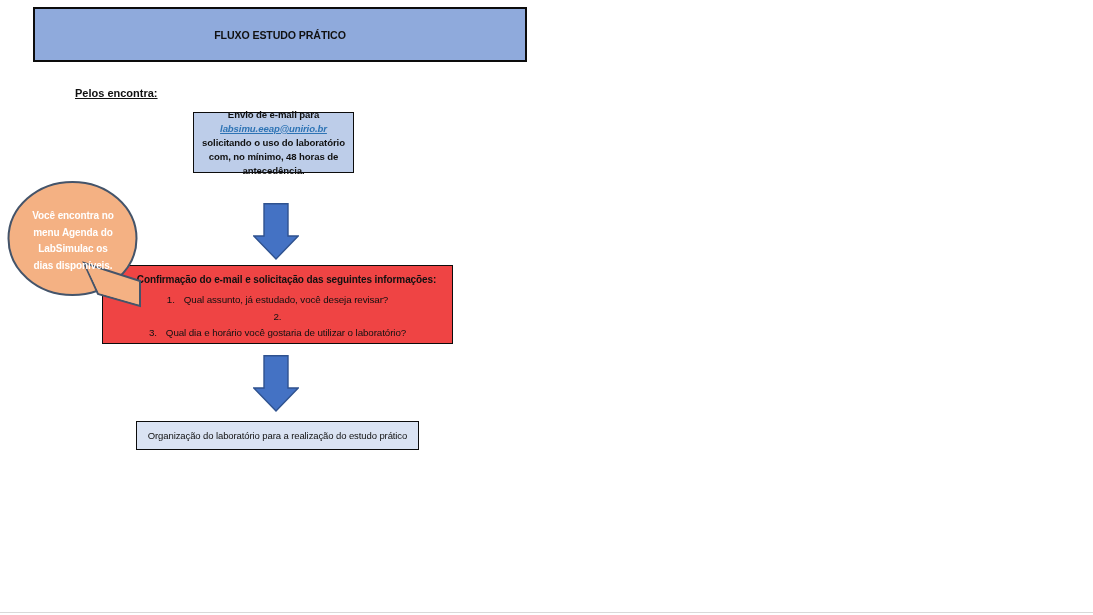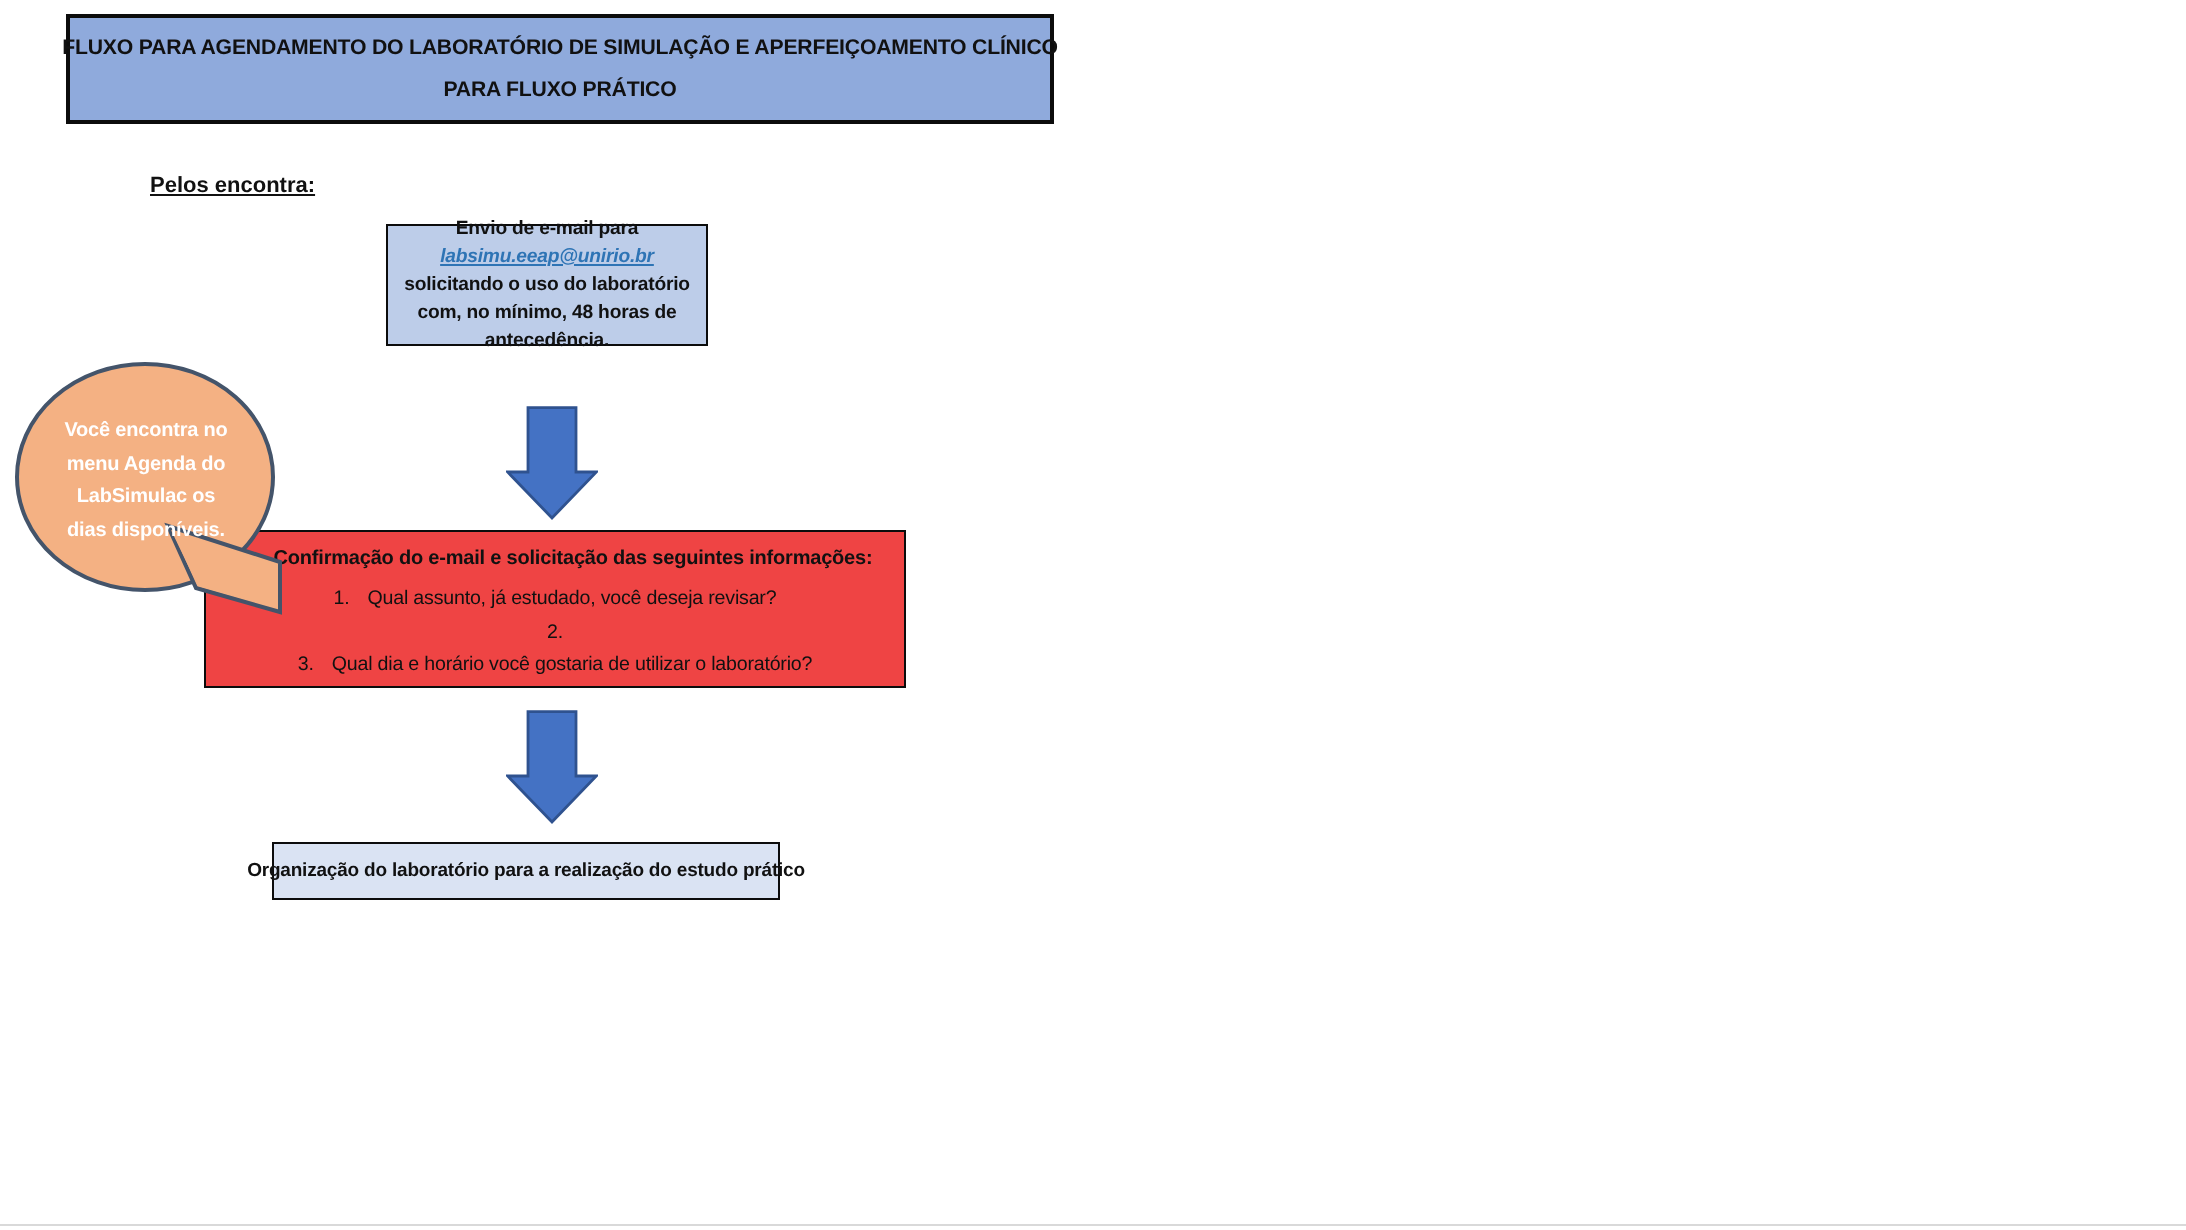--- a/index.html
+++ b/index.html
@@ -113,47 +113,45 @@
     color: #ffffff;
     font-weight: bold;
     font-size: 10px;
     line-height: 16.5px;
     letter-spacing: -0.1px;
   }
 
   .result-box {
     position: absolute;
     left: 136px; top: 421px;
-    width: 254px; height: 29px;
+    width: 283px; height: 29px;
     background: #DAE3F3;
     border: 1.2px solid #0c0c0c;
     display: flex;
     align-items: center; justify-content: center;
     font-size: 9.5px;
     letter-spacing: -0.1px;
     white-space: nowrap;
     color: #111111;
-    font-weight: bold;
   }
 
   .bottom-line {
     position: absolute;
     left: 0; top: 612px;
     width: 1093px; height: 1px;
     background: #d9d9d9;
   }
 </style>
 </head>
 <body>
 
 <div class="canvas">
 
   <div class="title-banner">
-    <div class="t-line">FLUXO PARA AGENDAMENTO DO LABORATÓRIO DE SIMULAÇÃO E APERFEIÇOAMENTO CLÍNICO</div>
-    <div class="t-line">PARA FLUXO PRÁTICO</div>
+    <div class="t-line">FLUXO ESTUDO PRÁTICO</div>
   </div>
 
   <div class="section-label">Pelos encontra:</div>
 
   <div class="email-box">
     <div class="line">Envio de e-mail para</div>
     <div class="line"><a class="email-link" href="#">labsimu.eeap@unirio.br</a></div>
     <div class="line">solicitando o uso do laboratório</div>
     <div class="line">com, no mínimo, 48 horas de</div>
     <div class="line">antecedência.</div>

